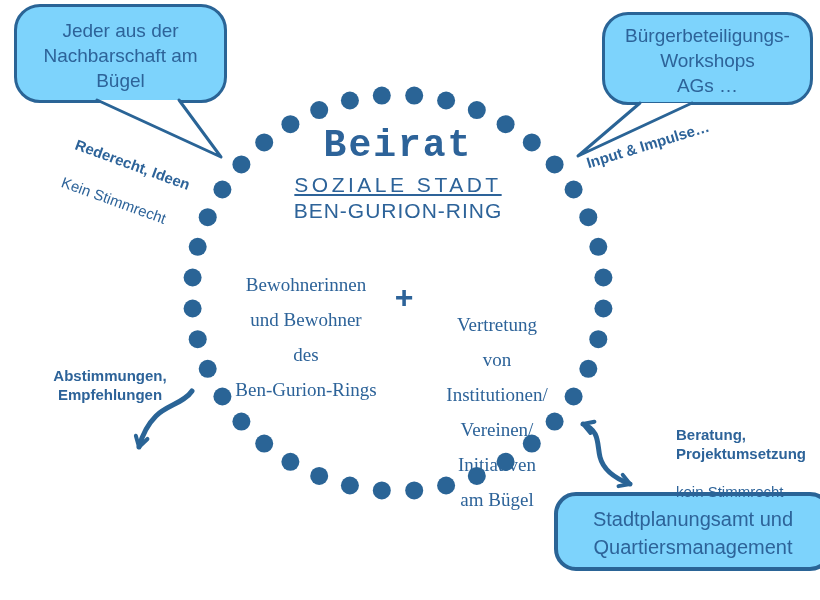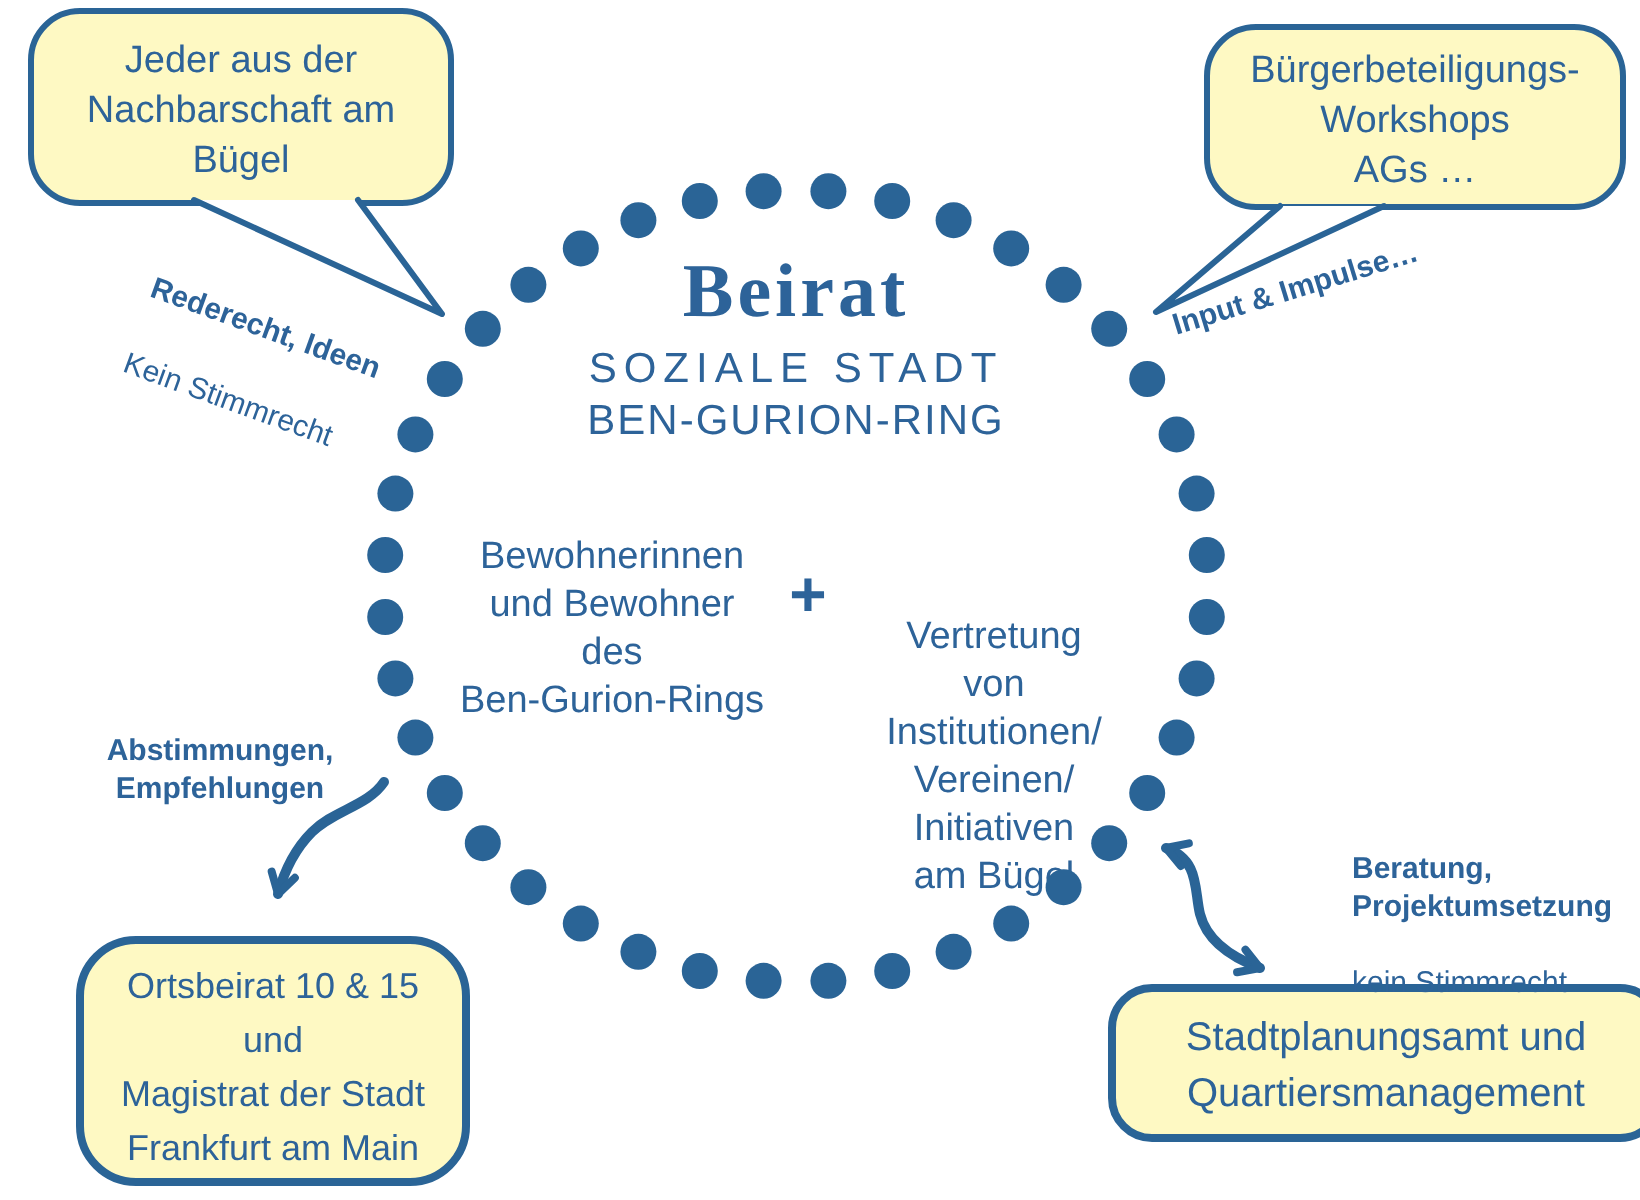--- a/index.html
+++ b/index.html
@@ -7,42 +7,42 @@
     --text:#2d6399;
     --background:#ffffff;
   }
   *{margin:0;padding:0;box-sizing:border-box;}
   html,body{background:var(--background);}
   body{font-family:"Liberation Sans", sans-serif;color:var(--text);}
   .stage{position:relative;width:820px;height:600px;background:var(--background);overflow:hidden;}
 
   
   .bubble,.box{
-    position:absolute;background:#fef9c3;border:3px solid var(--accent);
+    position:absolute;background:#7dd3fc;border:3px solid var(--accent);
     text-align:center;white-space:pre-line;color:var(--text);z-index:2;
   }
   .bubble-tl{left:14px;top:4px;width:213px;height:99px;border-radius:26px;
     font-size:19px;line-height:25px;padding-top:11px;}
   .bubble-tr{left:602px;top:12px;width:211px;height:93px;border-radius:26px;
     font-size:19px;line-height:25px;padding-top:8px;}
   .box-bl{left:38px;top:468px;width:197px;height:125px;border-radius:30px;border-width:4px;
     font-size:18px;line-height:27px;padding-top:8px;}
   .box-br{left:554px;top:492px;width:278px;height:79px;border-radius:22px;border-width:4px;
     font-size:20px;line-height:28px;padding-top:9px;}
 
   
   .center-head{position:absolute;left:398px;top:126px;transform:translateX(-50%);
     text-align:center;z-index:2;width:420px;}
-  .center-title{font-family:Liberation Serif, serif;font-weight:bold;
+  .center-title{font-family:Liberation Mono, monospace;font-weight:bold;
     font-size:38px;line-height:40px;letter-spacing:2px;color:var(--text);}
-  .center-sub1{font-size:21px;line-height:26px;letter-spacing:3.5px;margin-top:6px;}
+  .center-sub1{font-size:21px;line-height:26px;letter-spacing:3.5px;margin-top:6px;text-decoration:underline;}
   .center-sub2{font-size:21px;line-height:25px;letter-spacing:1px;}
 
   .group{position:absolute;text-align:center;white-space:pre-line;
-    font-size:19px;line-height:24px;z-index:2;}
+    font-size:19px;line-height:35px;z-index:2;font-family:Liberation Serif, serif;}
   .group-left{left:220px;top:267px;width:172px;}
   .group-right{left:430px;top:267px;width:134px;margin-top:40px;}
   .plus{position:absolute;left:404px;top:279px;transform:translateX(-50%);
     font-size:32px;font-weight:bold;z-index:2;}
   .vote-label{position:absolute;left:403px;top:437px;transform:translateX(-50%);
     font-size:20px;z-index:2;}
 
   
   .ann{position:absolute;font-size:15px;line-height:19px;z-index:3;white-space:pre-line;}
   .ann .b{font-weight:bold;}
@@ -64,24 +64,20 @@
 
 <div class="stage">
 
   <div class="bubble bubble-tl">Jeder aus der
 Nachbarschaft am
 Bügel</div>
   <div class="bubble bubble-tr">Bürgerbeteiligungs-
 Workshops
 AGs …</div>
 
-  <div class="box box-bl">Ortsbeirat 10 &amp; 15
-und
-Magistrat der Stadt
-Frankfurt am Main</div>
   <div class="box box-br">Stadtplanungsamt und
 Quartiersmanagement</div>
 
   <div class="center-head">
     <div class="center-title">Beirat</div>
     <div class="center-sub1">SOZIALE STADT</div>
     <div class="center-sub2">BEN-GURION-RING</div>
   </div>
 
   <div class="group group-left">Bewohnerinnen

